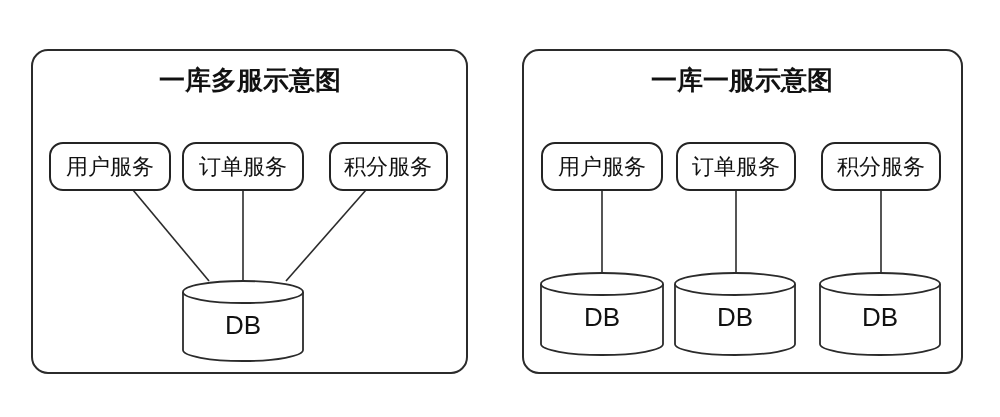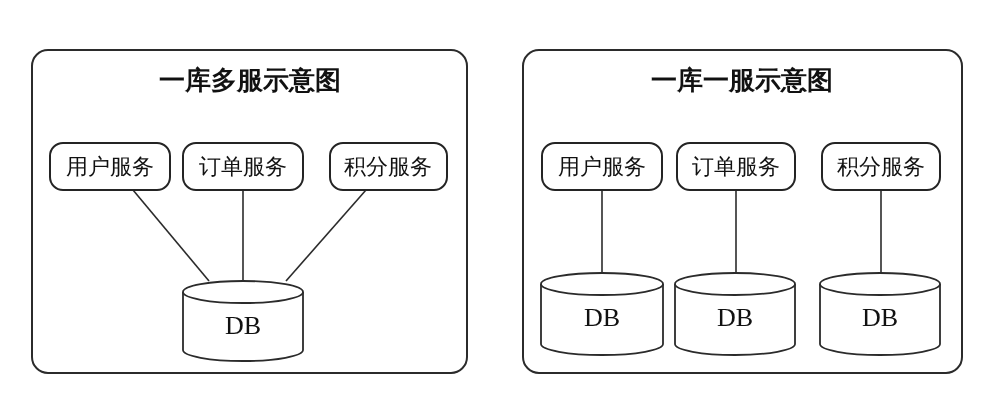--- a/index.html
+++ b/index.html
@@ -6,21 +6,21 @@
     margin: 0;
     padding: 0;
     background: #ffffff;
   }
   .stage {
     position: relative;
     width: 1000px;
     height: 417px;
     background: #ffffff;
     overflow: hidden;
-    font-family: Liberation Serif, serif;
+    font-family: Liberation Sans, sans-serif;
   }
   svg { display: block; }
   .panel-border {
     fill: #ffffff;
     stroke: #2b2b2b;
     stroke-width: 2;
   }
   .service-box {
     fill: #ffffff;
     stroke: #242424;

